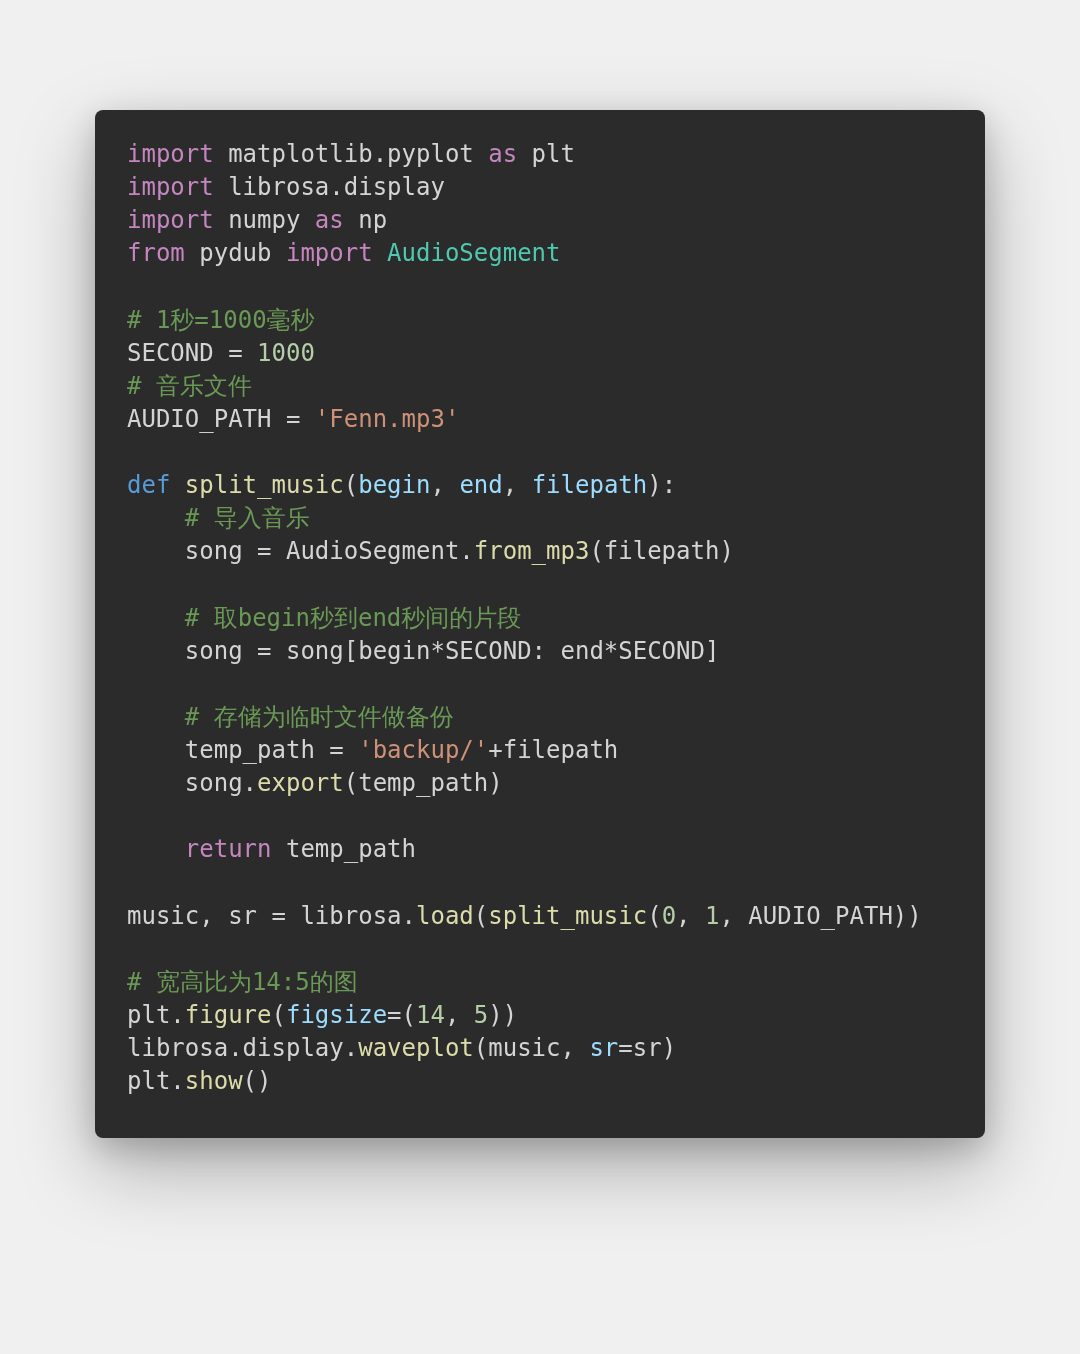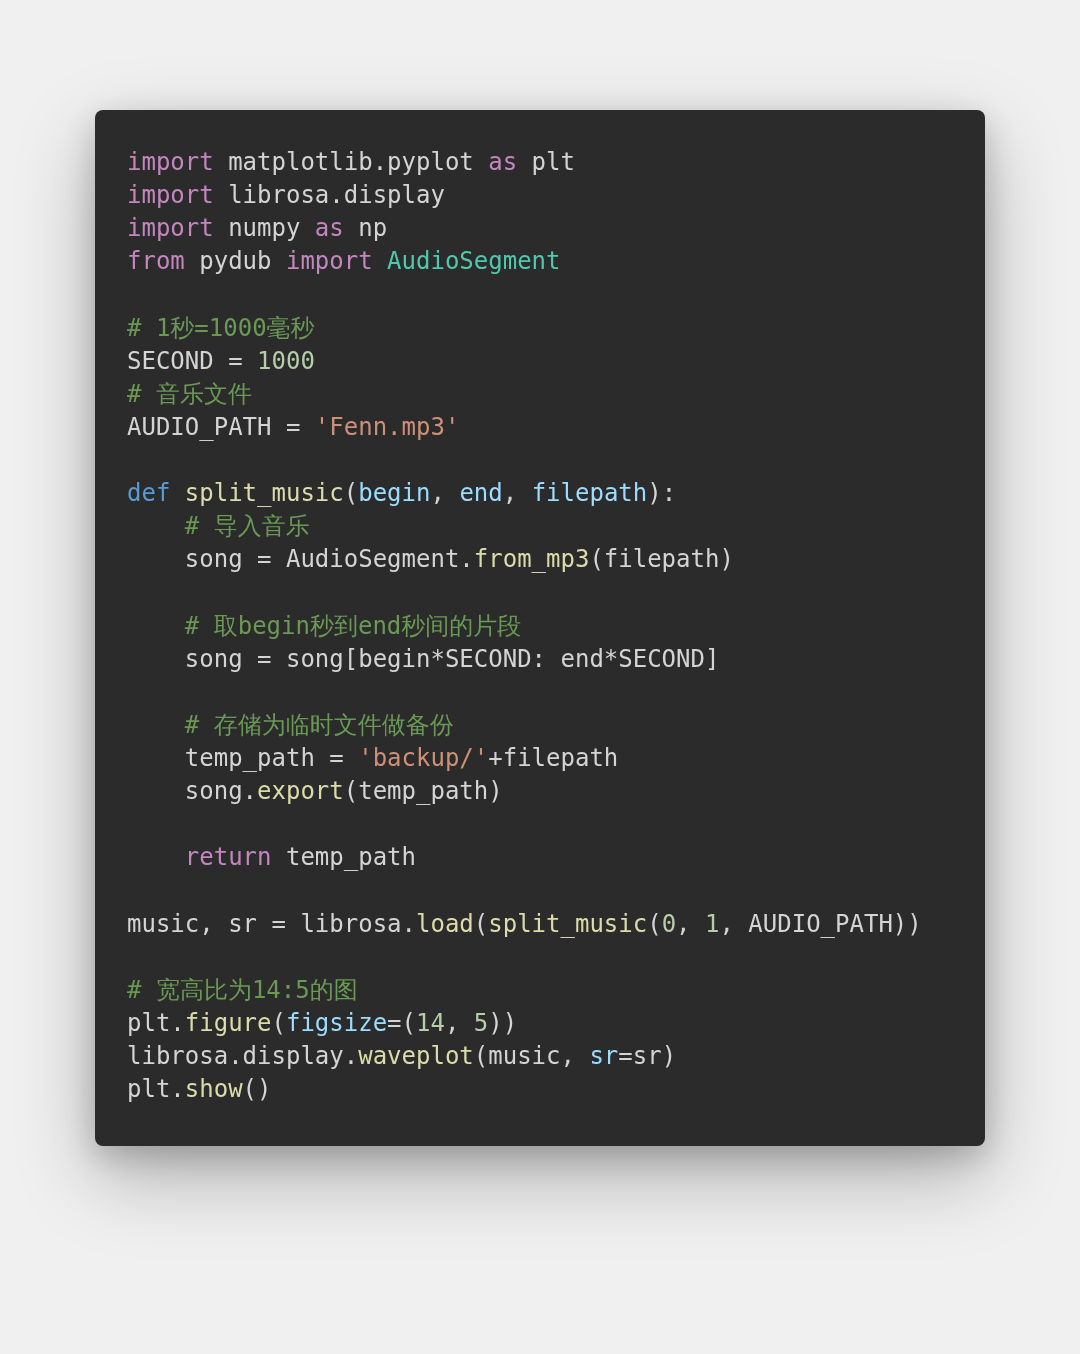--- a/index.html
+++ b/index.html
@@ -8,21 +8,21 @@
     display: flex;
     justify-content: center;
     align-items: flex-start;
     min-height: 1354px;
     width: 1080px;
     padding-top: 110px;
   }
   .code-block {
     background: #2b2b2b;
     border-radius: 8px;
-    padding: 36px 32px 40px 32px;
+    padding: 28px 32px 40px 32px;
     box-shadow: 0 30px 80px rgba(0,0,0,0.28), 0 10px 30px rgba(0,0,0,0.18);
     width: 890px;
   }
   pre {
     font-family: "Consolas", "Menlo", "DejaVu Sans Mono", monospace;
     font-size: 24px;
     line-height: 1.38;
     color: #d4d4d4;
     white-space: pre;
     overflow: visible;

